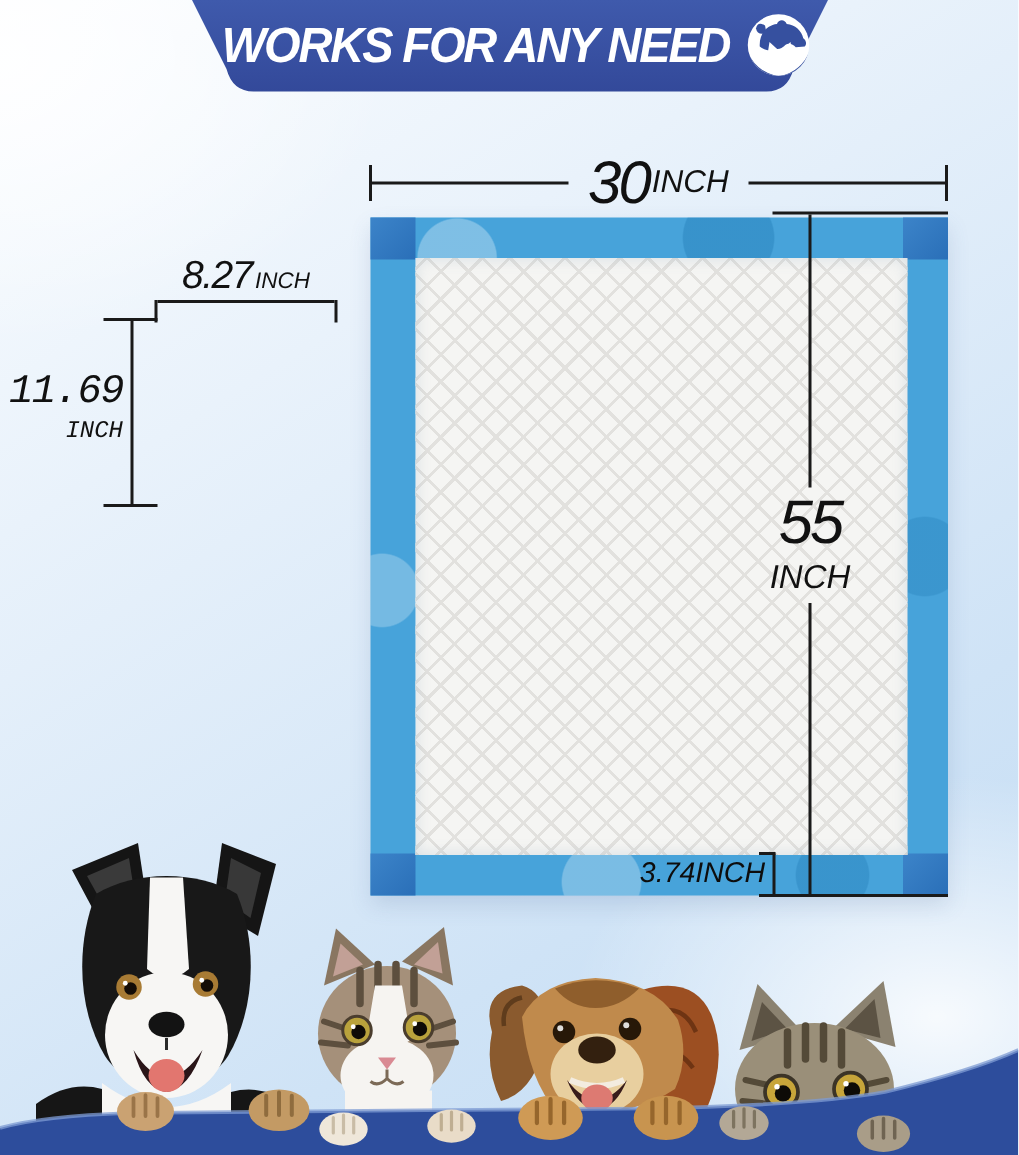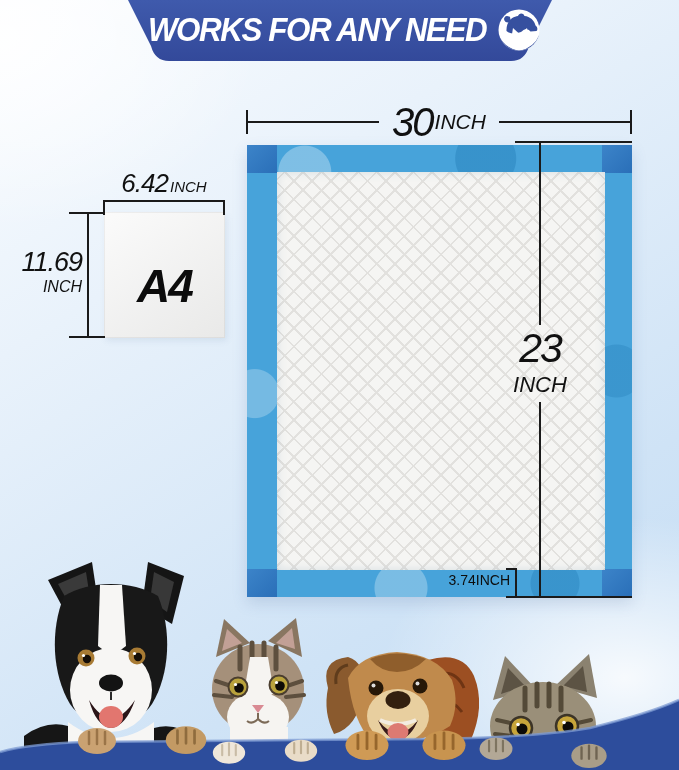--- a/index.html
+++ b/index.html
@@ -28,21 +28,21 @@
   
   .a4-top{position:absolute;left:103px;top:168px;width:122px;z-index:4;}
   .a4-top-label{display:flex;justify-content:center;align-items:baseline;}
   .dval-md{font-size:26px;font-style:italic;letter-spacing:-1px;}
   .dunit-md{font-size:15px;font-style:italic;margin-left:2px;}
   .hrow{display:flex;height:15px;margin-top:1px;}
   .hrow .tickd{width:2px;height:15px;background:#1a1a1a;}
   .hrow .hline{flex:1;height:2px;background:#1a1a1a;}
   .vline-a4{position:absolute;left:87px;top:213px;width:2px;height:125px;background:#1a1a1a;z-index:4;}
   .htick{position:absolute;width:36px;height:2px;background:#1a1a1a;z-index:4;}
-  .a4-left-label{position:absolute;left:2px;top:248px;width:80px;text-align:right;line-height:1.05;z-index:4;}
+  .a4-left-label{position:absolute;left:2px;top:248px;width:80px;text-align:right;line-height:1.05;z-index:4;font-family:Liberation Mono, monospace;}
   .a4-left-label .v{display:block;font-size:27px;font-style:italic;letter-spacing:-1px;}
   .a4-left-label .u{display:block;font-size:16px;font-style:italic;padding-top:3px;}
   .a4paper{position:absolute;left:104px;top:212px;width:121px;height:126px;z-index:3;
     background:linear-gradient(145deg,#fbfbfb,#e9e9e8);
     box-shadow:inset 0 0 0 1px rgba(0,0,0,.05),2px 3px 6px rgba(90,120,160,.12);
     display:flex;align-items:center;justify-content:center;}
   .a4label{font-size:46px;font-weight:bold;font-style:italic;letter-spacing:-2px;color:#0c0c0c;margin-top:22px;}
   
   .pad{position:absolute;left:247px;top:145px;width:385px;height:452px;z-index:2;
     background-color:#47a3da;
@@ -67,21 +67,21 @@
   .tick36b{position:absolute;left:511px;top:596px;width:121px;height:2px;background:#1a1a1a;z-index:4;}
   .dim36{position:absolute;left:505px;top:143px;width:70px;height:453px;display:flex;flex-direction:column;align-items:center;z-index:4;}
   .vseg{width:2px;background:#1a1a1a;}
   .vseg.s1{height:182px;} .vseg.s2{flex:1;}
   .dim36-label{text-align:center;margin:2px 0 4px 0;}
   .dim36-label .v{display:block;font-size:41px;font-style:italic;letter-spacing:-2px;line-height:1.05;}
   .dim36-label .u{display:block;font-size:22px;font-style:italic;margin-top:2px;}
   
   .b374v{position:absolute;left:515px;top:569px;width:2px;height:29px;background:#1a1a1a;z-index:4;}
   .b374t{position:absolute;width:11px;height:2px;background:#1a1a1a;z-index:4;}
-  .b374-label{position:absolute;left:413px;top:572px;width:97px;text-align:right;font-size:14px;color:#0d0d0d;z-index:4;}
+  .b374-label{position:absolute;left:413px;top:572px;width:97px;text-align:right;font-size:19px;font-style:italic;color:#0d0d0d;z-index:4;}
   
   .animal{position:absolute;z-index:1;}
   .ledge{position:absolute;left:0;top:690px;width:679px;height:80px;z-index:2;}
   .paw{position:absolute;z-index:3;}
 </style>
 </head>
 <body>
 
 <div class="stage">
 
@@ -122,54 +122,51 @@
     <div class="dlabel">
       <span class="dval-lg">30</span>
       <span class="dunit-lg">INCH</span>
     </div>
     <div class="dline"></div>
     <div class="tickv"></div>
   </div>
 
   <div class="a4-top">
     <div class="a4-top-label">
-      <span class="dval-md">6.42</span>
+      <span class="dval-md">8.27</span>
       <span class="dunit-md">INCH</span>
     </div>
     <div class="hrow">
       <div class="tickd"></div>
       <div class="hline"></div>
       <div class="tickd"></div>
     </div>
   </div>
   <div class="vline-a4"></div>
   <div class="htick" style="left:69px;top:212px;"></div>
   <div class="htick" style="left:69px;top:336px;"></div>
   <div class="a4-left-label">
     <span class="v">11.69</span>
     <span class="u">INCH</span>
   </div>
-  <div class="a4paper">
-    <span class="a4label">A4</span>
-  </div>
 
   <div class="pad">
     <div class="pad-corner pc-tl"></div>
     <div class="pad-corner pc-tr"></div>
     <div class="pad-corner pc-bl"></div>
     <div class="pad-corner pc-br"></div>
     <div class="pad-core"></div>
   </div>
 
   <div class="tick36t"></div>
   <div class="tick36b"></div>
   <div class="dim36">
     <div class="vseg s1"></div>
     <div class="dim36-label">
-      <span class="v">23</span>
+      <span class="v">55</span>
       <span class="u">INCH</span>
     </div>
     <div class="vseg s2"></div>
   </div>
 
   <div class="b374v"></div>
   <div class="b374t" style="left:506px;top:568px;"></div>
   <div class="b374t" style="left:506px;top:596px;"></div>
   <div class="b374-label">3.74INCH</div>
 

